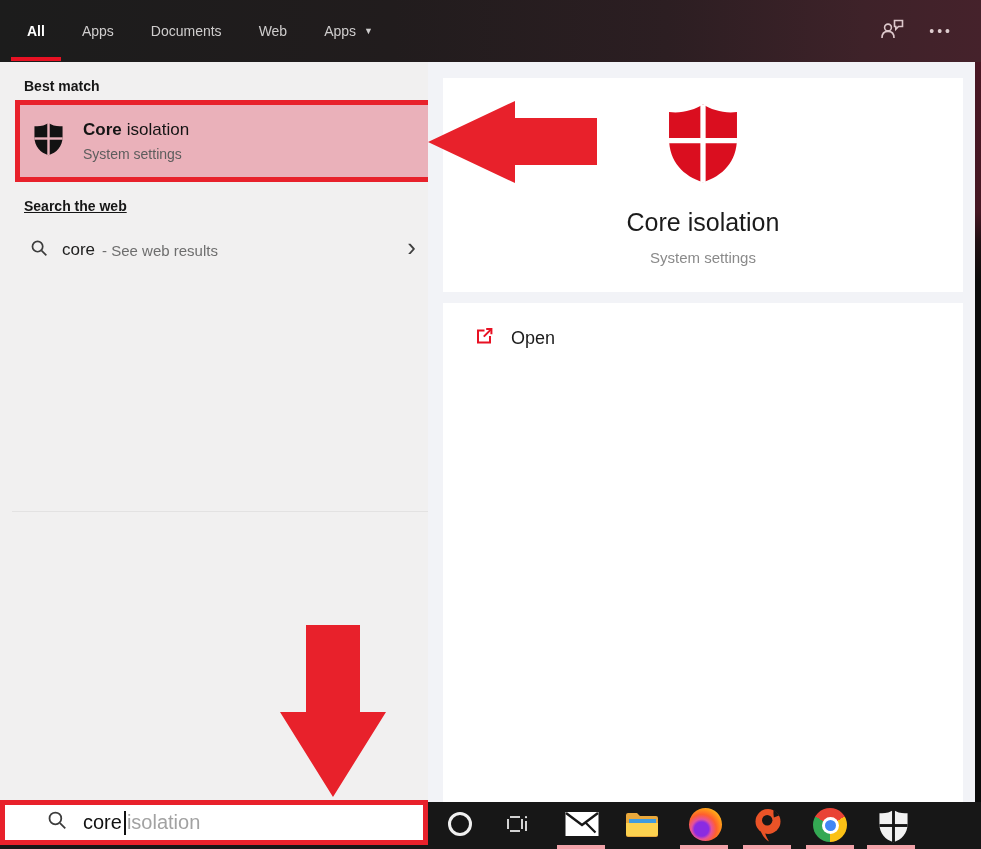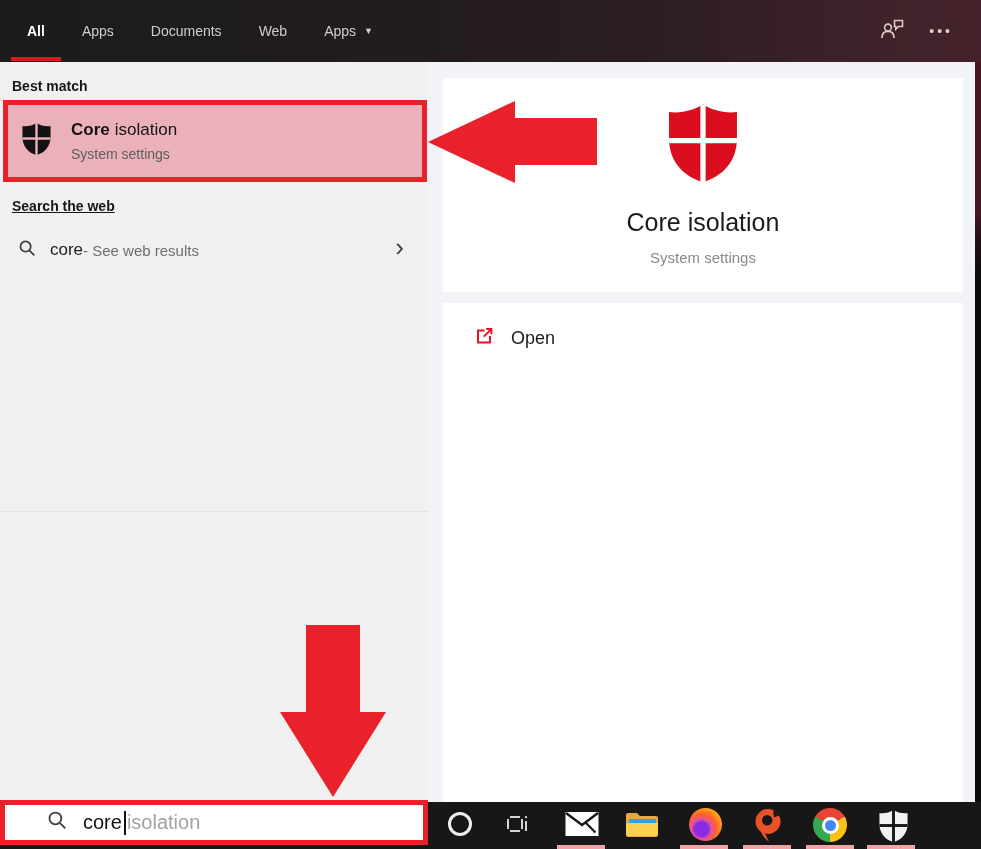--- a/index.html
+++ b/index.html
@@ -15,36 +15,36 @@
     display:flex;align-items:center;z-index:5;
   }
   .tabs{display:flex;align-items:flex-start;column-gap:37px;padding-left:27px;height:100%;}
   .tab{position:relative;color:#cfcdcd;font-size:14px;height:100%;display:flex;align-items:center;cursor:default;white-space:nowrap;}
   .tab.active{color:#ffffff;font-weight:bold;}
   .tab .underline{position:absolute;left:50%;transform:translateX(-50%);bottom:1px;width:50px;height:4px;background:#e81123;}
   .tab .caret{font-size:9px;margin-left:8px;color:#cfcdcd;}
   .topbar-right{position:absolute;right:0;top:0;height:62px;display:flex;align-items:center;gap:24px;padding-right:28px;}
   .ellipsis{color:#ddccce;font-size:14px;letter-spacing:3px;line-height:62px;}
   
-  .left-panel{position:absolute;left:0;top:62px;width:428px;height:738px;background:#f1f0f0;}
+  .left-panel{position:absolute;left:12px;top:62px;width:428px;height:738px;background:#f1f0f0;}
   .section-heading{position:absolute;left:12px;font-size:14px;font-weight:bold;color:#161616;}
   .heading-bestmatch{top:16px;}
   .heading-web{top:136px;text-decoration:underline;}
   .best-match-row{
     position:absolute;left:3px;top:38px;width:424px;height:82px;box-sizing:border-box;
     border:5px solid #e8212b;background:#eab1ba;display:flex;align-items:center;padding-left:13px;
   }
   .bm-text{margin-left:19px;}
   .bm-title{font-size:17px;color:#141414;}
   .bm-title .t-bold{font-weight:bold;}
   .bm-title .t-rest{margin-left:5px;}
   .bm-sub{font-size:14px;color:#5d5d5d;margin-top:6px;}
   .web-row{position:absolute;left:0;top:166px;width:428px;height:44px;display:flex;align-items:center;padding-left:18px;box-sizing:border-box;}
   .web-text{margin-left:13px;font-size:17px;color:#202020;}
-  .web-suffix{font-size:15px;color:#6e6e6e;}
+  .web-suffix{font-size:15px;color:#6e6e6e;margin-left:7px;}
   .web-chevron{position:absolute;right:24px;top:50%;transform:translateY(-58%);font-size:26px;color:#3f3f3f;font-weight:normal;}
   .left-divider{position:absolute;left:0;top:449px;width:428px;height:1px;background:#e3e2e2;}
   
   .right-panel{position:absolute;left:428px;top:62px;width:547px;height:740px;background:#f2f3f7;}
   .preview-card{position:absolute;left:15px;top:16px;width:520px;height:214px;background:#ffffff;display:flex;flex-direction:column;align-items:center;}
   .preview-card .shield-big{margin-top:24px;}
   .preview-title{font-size:25px;color:#1b1b1b;margin-top:20px;}
   .preview-sub{font-size:15px;color:#8a8a8a;margin-top:12px;}
   .open-card{position:absolute;left:15px;top:241px;width:520px;height:499px;background:#ffffff;}
   .open-row{display:flex;align-items:center;margin-top:15px;height:40px;padding-left:31px;cursor:default;}

